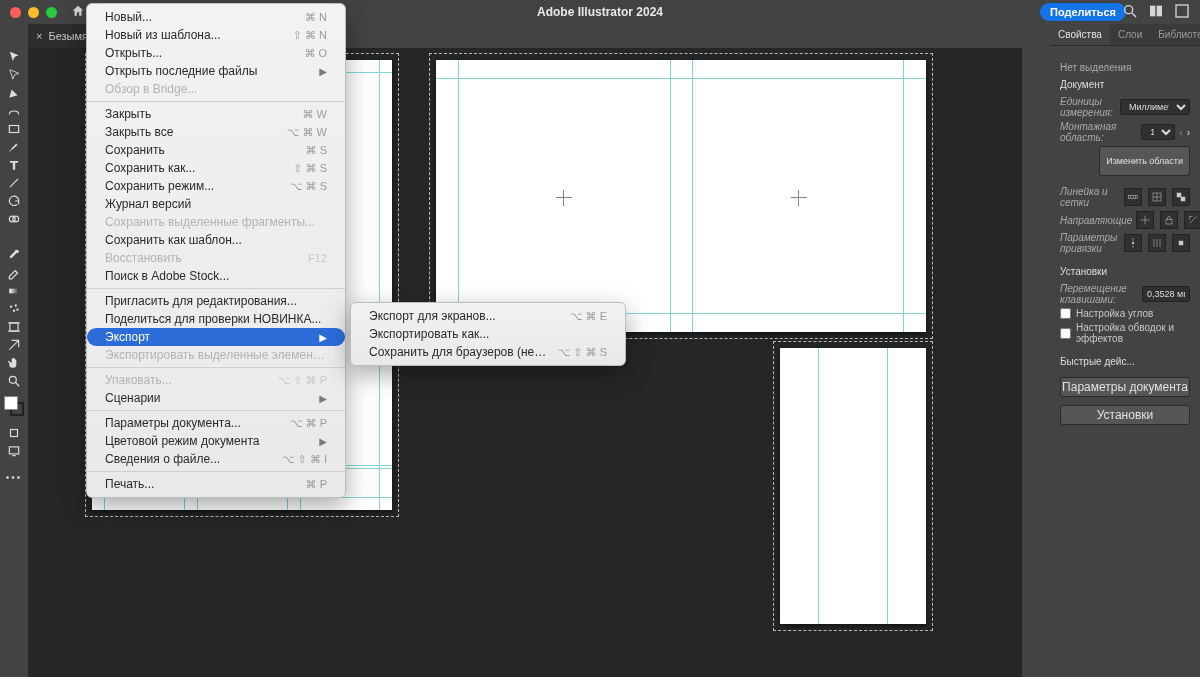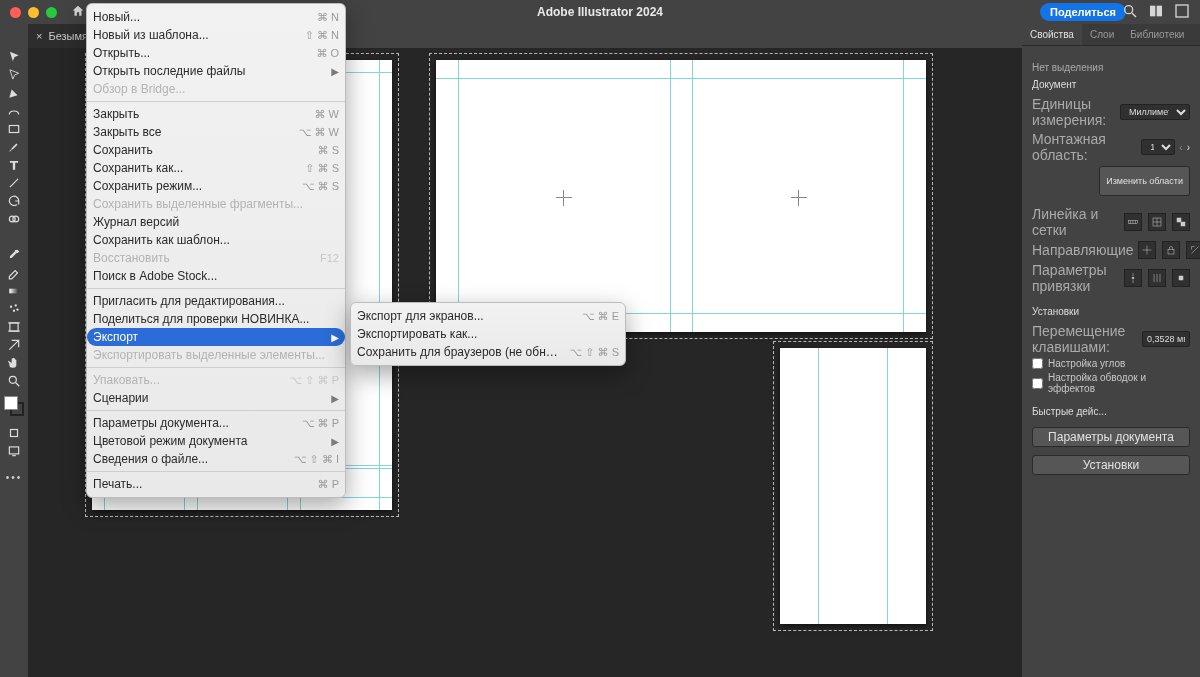--- a/index.html
+++ b/index.html
@@ -40,43 +40,43 @@
 .ab3 { left: 752px; top: 300px; width: 146px; height: 276px; }
 .guide-h { position: absolute; left: 0; right: 0; border-top: 1px solid #7ed8d6; }
 .guide-v { position: absolute; top: 0; bottom: 0; border-left: 1px solid #7ed8d6; }
 .reg { position: absolute; width: 16px; height: 16px; }
 .reg::before, .reg::after { content: ""; position: absolute; background: #888; }
 .reg::before { left: 7px; top: 0; width: 1px; height: 16px; }
 .reg::after  { top: 7px; left: 0; height: 1px; width: 16px; }
 .bleed { position: absolute; border: 1px dashed #b7b7b7; }
 
 
-.right-panel { position: absolute; top: 24px; right: 0; width: 178px; bottom: 0; background: #434343; color: #c8c8c8; font-size: 10px; }
+.right-panel { position: absolute; top: 24px; right: 0; width: 178px; bottom: 0; background: #434343; color: #c8c8c8; font-size: 10px; padding-left: 28px; }
 .panel-tabs { display: flex; border-bottom: 1px solid #2a2a2a; background: #3a3a3a; }
 .panel-tab { padding: 5px 8px; color: #9a9a9a; font-size: 10px; }
 .panel-tab.active { background: #434343; color: #e0e0e0; }
 .panel-body { padding: 8px 10px; }
 .sec-label { color: #aaa; margin: 8px 0 4px; font-size: 10px; }
 .heading { color: #ddd; font-size: 10px; margin: 6px 0; }
 .row { display: flex; align-items: center; gap: 4px; margin: 3px 0; }
-.row label { flex: 1; color: #aaa; font-size: 14px; }
+.row label { flex: 1; color: #aaa; font-size: 10px; font-style: italic; }
 .mini-input { background: #303030; border: 1px solid #222; color: #ddd; height: 16px; font-size: 9px; padding: 0 4px; border-radius: 2px; }
 .mini-btn { background: #565656; border: 1px solid #2a2a2a; color: #e0e0e0; height: 30px; font-size: 9px; padding: 0 6px; border-radius: 3px; }
 .wide-btn { width: 100%; background: #565656; border: 1px solid #2a2a2a; color: #e0e0e0; height: 20px; font-size: 12px; border-radius: 3px; margin: 4px 0; }
 .icon-row { display: flex; gap: 6px; }
 .icon-box { width: 18px; height: 18px; background: #303030; border: 1px solid #222; display: flex; align-items: center; justify-content: center; }
 .icon-box svg { width: 12px; height: 12px; stroke: #ccc; fill: none; }
 .chk { display: flex; align-items: center; gap: 5px; margin: 3px 0; }
 .chk input { width: 11px; height: 11px; }
 
 
 .menu { position: absolute; background: linear-gradient(#f2f2f2,#e9e9e9); border: 1px solid #bcbcbc; border-radius: 6px; box-shadow: 0 8px 24px rgba(0,0,0,.35); font-size: 12px; color: #2a2a2a; padding: 4px 0; }
 .menu.main { left: 86px; top: 3px; width: 260px; }
 .menu.sub  { left: 350px; top: 302px; width: 276px; }
-.menu .item { display: flex; align-items: center; height: 18px; padding: 0 6px; position: relative; white-space: nowrap; justify-content: flex-end; }
+.menu .item { display: flex; align-items: center; height: 18px; padding: 0 18px; position: relative; white-space: nowrap; justify-content: flex-end; }
 .menu .item .lbl { flex: 1; overflow: hidden; text-overflow: ellipsis; }
 .menu .item .sc  { color: #9a9a9a; font-size: 11px; margin-left: 8px; letter-spacing: 0; }
 .menu .item .arw { color: #7a7a7a; font-size: 10px; margin-left: 6px; }
 .menu .item.disabled { color: #b3b3b3; }
 .menu .item.disabled .sc { color: #c7c7c7; }
 .menu .item.hl { background: #2b6cd8; color: #fff; border-radius: 9px; }
 .menu .item.hl .arw { color: #fff; }
 .menu .sep { height: 1px; background: #cfcfcf; margin: 3px 0; }
 </style>
 </head>
@@ -427,25 +427,25 @@
       <span class="sc">⌘ S</span>
     </div>
     <div class="item">
       <span class="lbl">Сохранить как...</span>
       <span class="sc">⇧ ⌘ S</span>
     </div>
     <div class="item">
       <span class="lbl">Сохранить режим...</span>
       <span class="sc">⌥ ⌘ S</span>
     </div>
+    <div class="item">
+      <span class="lbl">Журнал версий</span>
+    </div>
     <div class="item disabled">
       <span class="lbl">Сохранить выделенные фрагменты...</span>
-    </div>
-    <div class="item">
-      <span class="lbl">Журнал версий</span>
     </div>
     <div class="item">
       <span class="lbl">Сохранить как шаблон...</span>
     </div>
     <div class="item disabled">
       <span class="lbl">Восстановить</span>
       <span class="sc">F12</span>
     </div>
     <div class="item">
       <span class="lbl">Поиск в Adobe Stock...</span>

